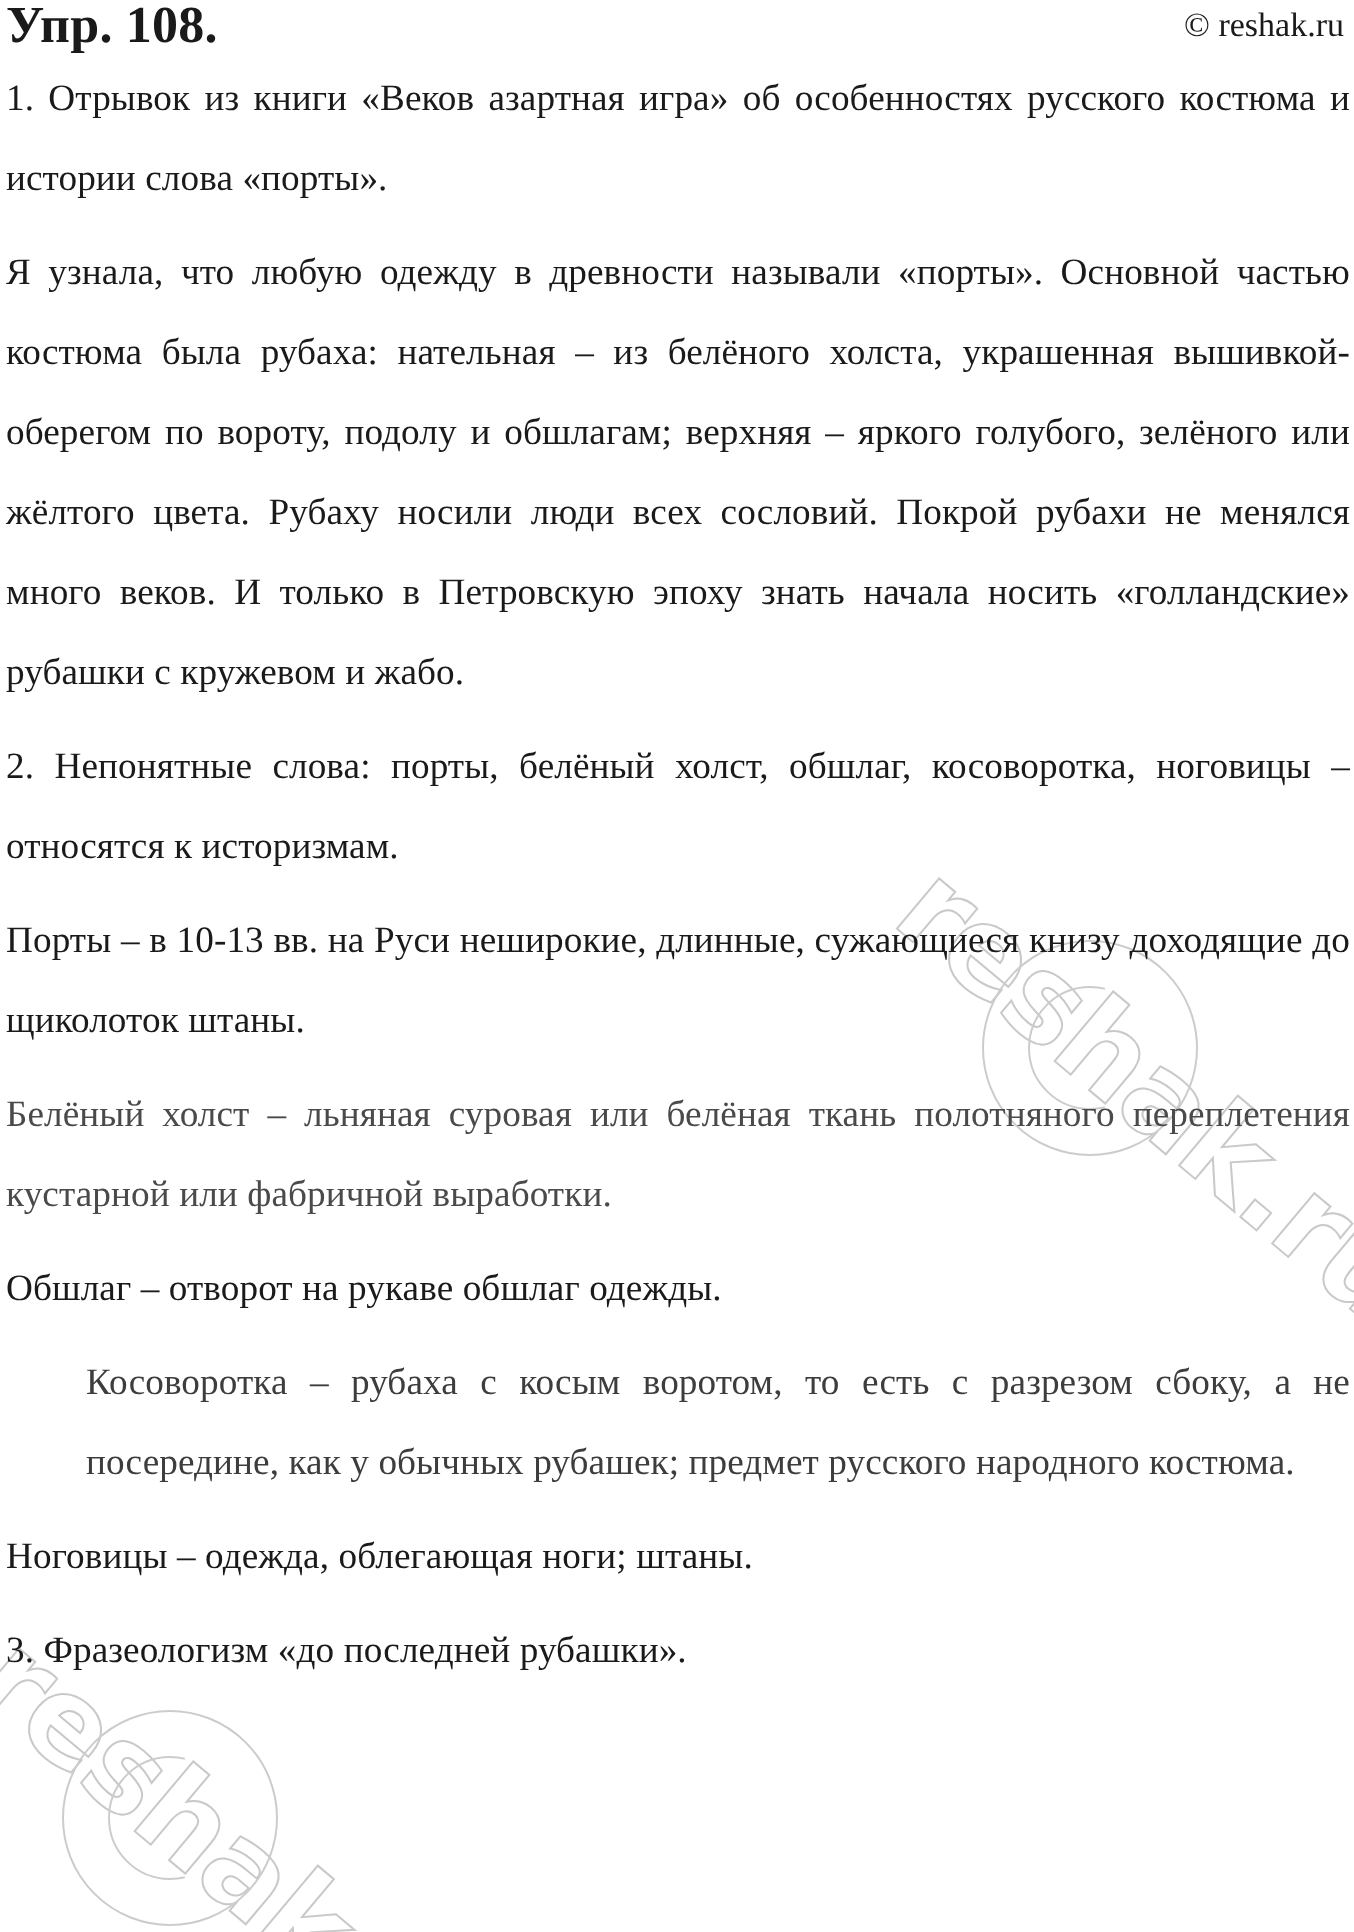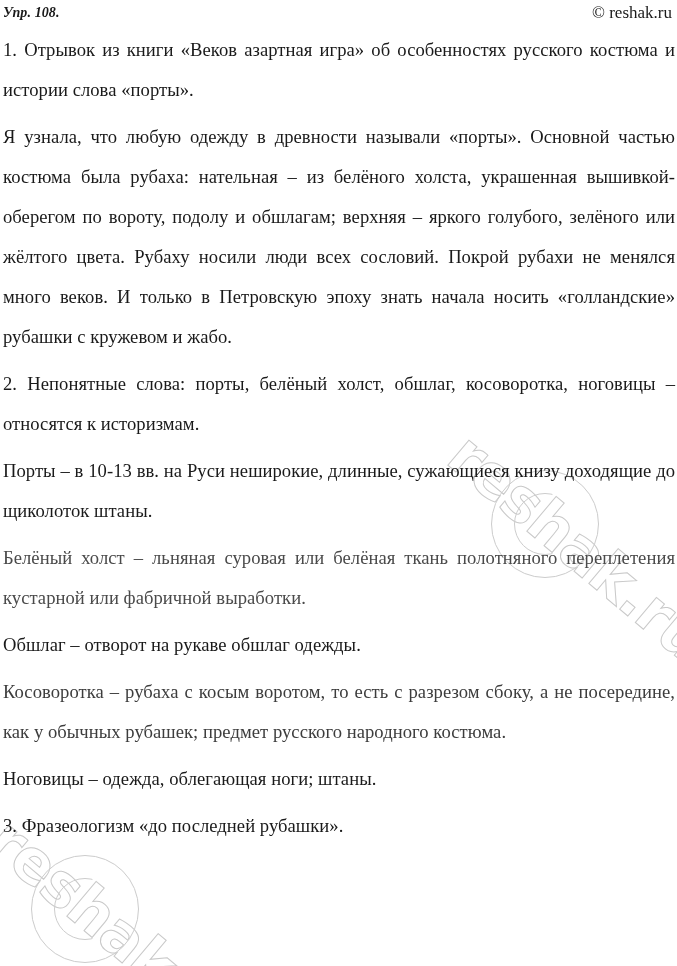--- a/index.html
+++ b/index.html
@@ -24,26 +24,25 @@
 
   
   .header-row {
     position: relative;
     height: 30px;
     display: flex;
     align-items: flex-start;
     justify-content: space-between;
   }
   .exercise-title {
-    font-size: 14px;
+    font-size: 26px;
     font-weight: bold;
     line-height: 26px;
     letter-spacing: 0.1px;
     white-space: nowrap;
-    font-style: italic;
   }
   .site-credit {
     font-size: 17px;
     line-height: 26px;
     white-space: nowrap;
     padding-right: 3px;
     margin-left: 36px;
   }
 
   
@@ -67,20 +66,21 @@
   
   p.para + p.para {
     margin-top: 7px;
   }
   
   p.para.faded {
     color: #4a4a4a;
   }
   p.para.faded-light {
     color: #3d3d3d;
+    margin-left: 40px;
   }
 
   
   .watermark {
     position: absolute;
     z-index: 1;
     pointer-events: none;
     user-select: none;
   }
   .wm-text {

